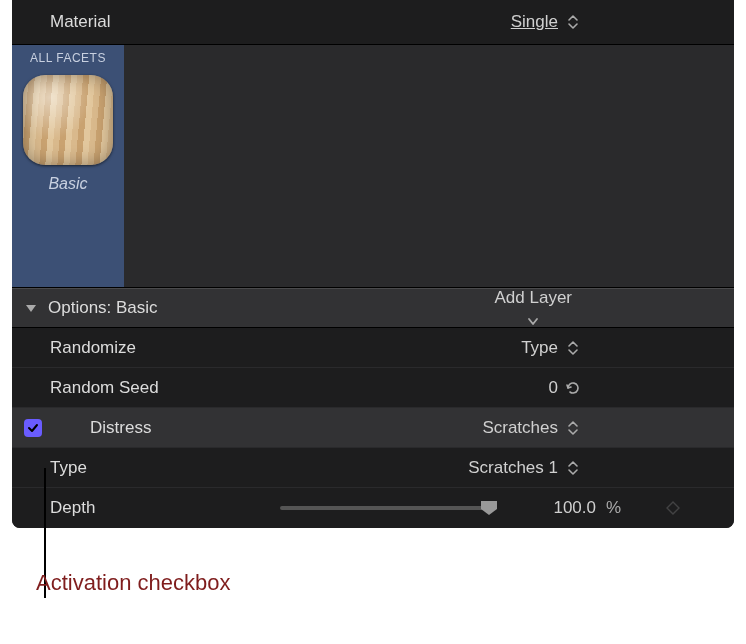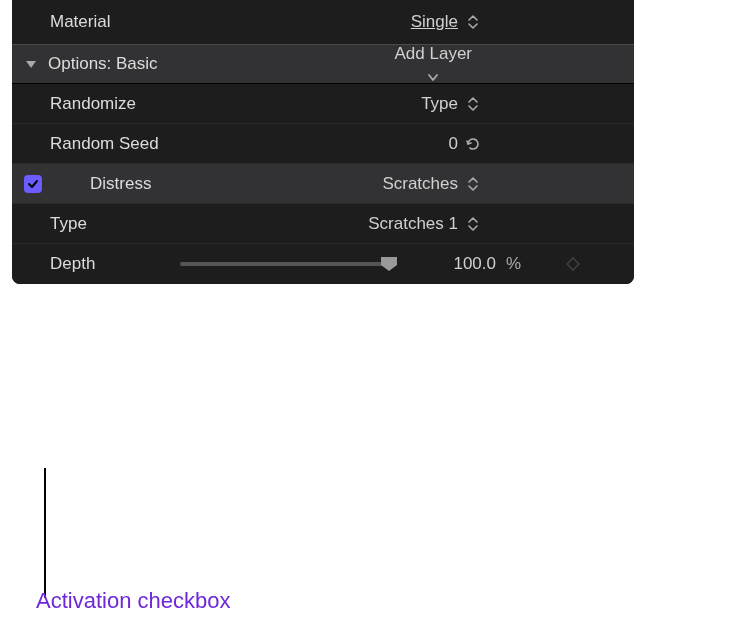--- a/index.html
+++ b/index.html
@@ -1,17 +1,17 @@
 <!DOCTYPE html>
 <html><head>
 <meta charset="utf-8">
 <style>
   * { box-sizing: border-box; margin: 0; padding: 0; font-family: -apple-system, "Helvetica Neue", Arial, sans-serif; }
   body { background: #fff; width: 746px; height: 644px; position: relative; }
-  .panel { position: absolute; left: 12px; top: 0; width: 622px; background: #1d1d1e; border-radius: 0 0 8px 8px; overflow: visible; }
+  .panel { position: absolute; left: 12px; top: 0; width: 722px; background: #1d1d1e; border-radius: 0 0 8px 8px; overflow: visible; }
   .row { display: flex; align-items: center; height: 40px; padding: 0 12px; font-size: 17px; color: #dcdcdc; }
   .row.header { height: 44px; }
   .label { flex: 0 0 auto; margin-left: 26px; }
   .row .value-area { margin-left: auto; display: flex; align-items: center; gap: 6px; color: #d0d0d0; }
   .stepper-icon svg, .chevron-icon svg, .refresh-icon svg, .disclosure-icon svg { display: block; }
   .stepper-icon, .refresh-icon { width: 18px; display:flex; justify-content:center; }
   .facets { background: #2a2a2c; height: 244px; position: relative; border-top: 1px solid #000; border-bottom: 1px solid #000; display:flex; }
   .facet-tab { width: 112px; height: 100%; background: #3c5075; display:flex; flex-direction:column; align-items:center; }
   .facet-tab-header { font-size: 12px; letter-spacing: 0.5px; color: #c8d0e0; padding: 6px 0 8px; }
   .thumb { width: 90px; height: 90px; border-radius: 22px; background:
@@ -33,39 +33,46 @@
   .slider-track { width: 210px; height: 4px; background: #555; border-radius: 2px; position: relative; margin-right: 30px; }
   .slider-thumb { position: absolute; top: -6px; right: -8px; width: 18px; height: 16px; }
   .slider-thumb svg { display:block; }
   .depth-value { width: 70px; text-align: right; }
   .depth-unit { width: 26px; text-align: left; margin-left: 4px; color: #aaa; }
   .diamond { width: 18px; height:18px; display:flex; align-items:center; justify-content:center; margin-left: 26px; opacity: 0.35; }
   .last-row { border-radius: 0 0 8px 8px; border-bottom: none; }
 
   
   .callout-line { position: absolute; left: 44px; top: 468px; width: 2px; height: 130px; background: #000; }
-  .callout-text { position: absolute; left: 36px; top: 588px; font-size: 22px; color: #6d28d9; }
+  .callout-text { position: absolute; left: 36px; top: 570px; font-size: 22px; color: #7f1d1d; }
 </style>
 </head>
 <body>
 
 <div class="panel">
 
   <div class="row header">
     <span class="label">Material</span>
     <div class="value-area" style="margin-right: 140px; text-decoration: underline;">
       <span>Single</span>
       <span class="stepper-icon">
         <svg width="12" height="16" viewBox="0 0 12 16">
             <path d="M2 6 L6 2 L10 6 M2 10 L6 14 L10 10" stroke="#aaa" stroke-width="1.6" fill="none" stroke-linecap="round" stroke-linejoin="round"></path>
           </svg>
       </span>
     </div>
   </div>
 
+  <div class="facets">
+    <div class="facet-tab">
+      <div class="facet-tab-header">ALL FACETS</div>
+      <div class="thumb"></div>
+      <div class="thumb-label">Basic</div>
+    </div>
+  </div>
 
   <div class="row options-header">
     <span class="disclosure-icon">
       <svg width="14" height="14" viewBox="0 0 14 14">
           <path d="M2 4 L12 4 L7 11 Z" fill="#aaa"></path>
         </svg>
     </span>
     <span style="margin-left:4px;">Options: Basic</span>
     <div class="value-area">
       <span>Add Layer</span>

